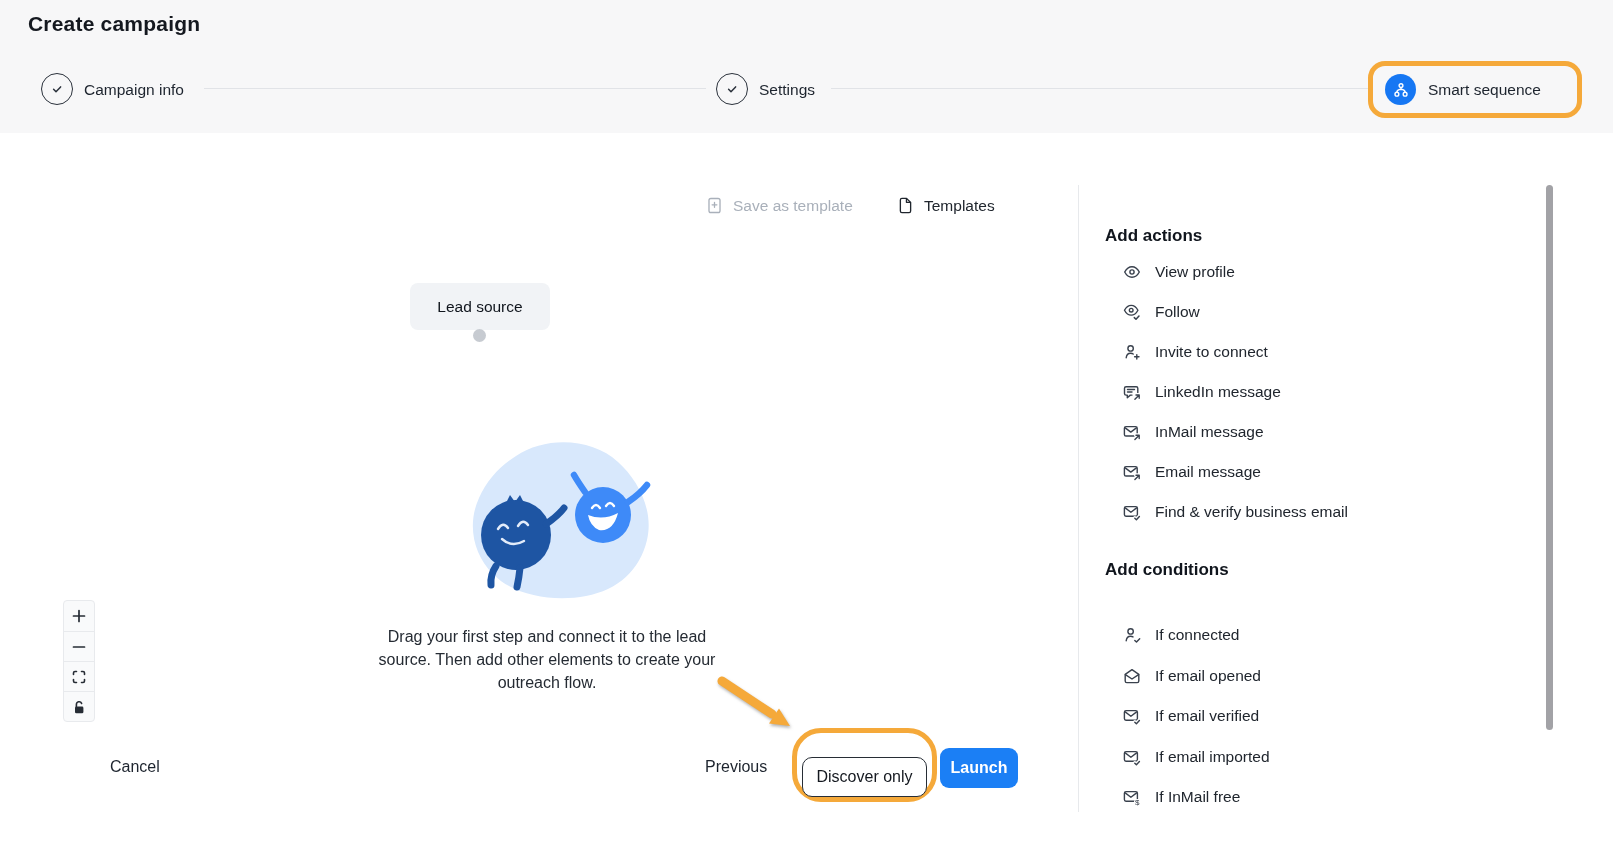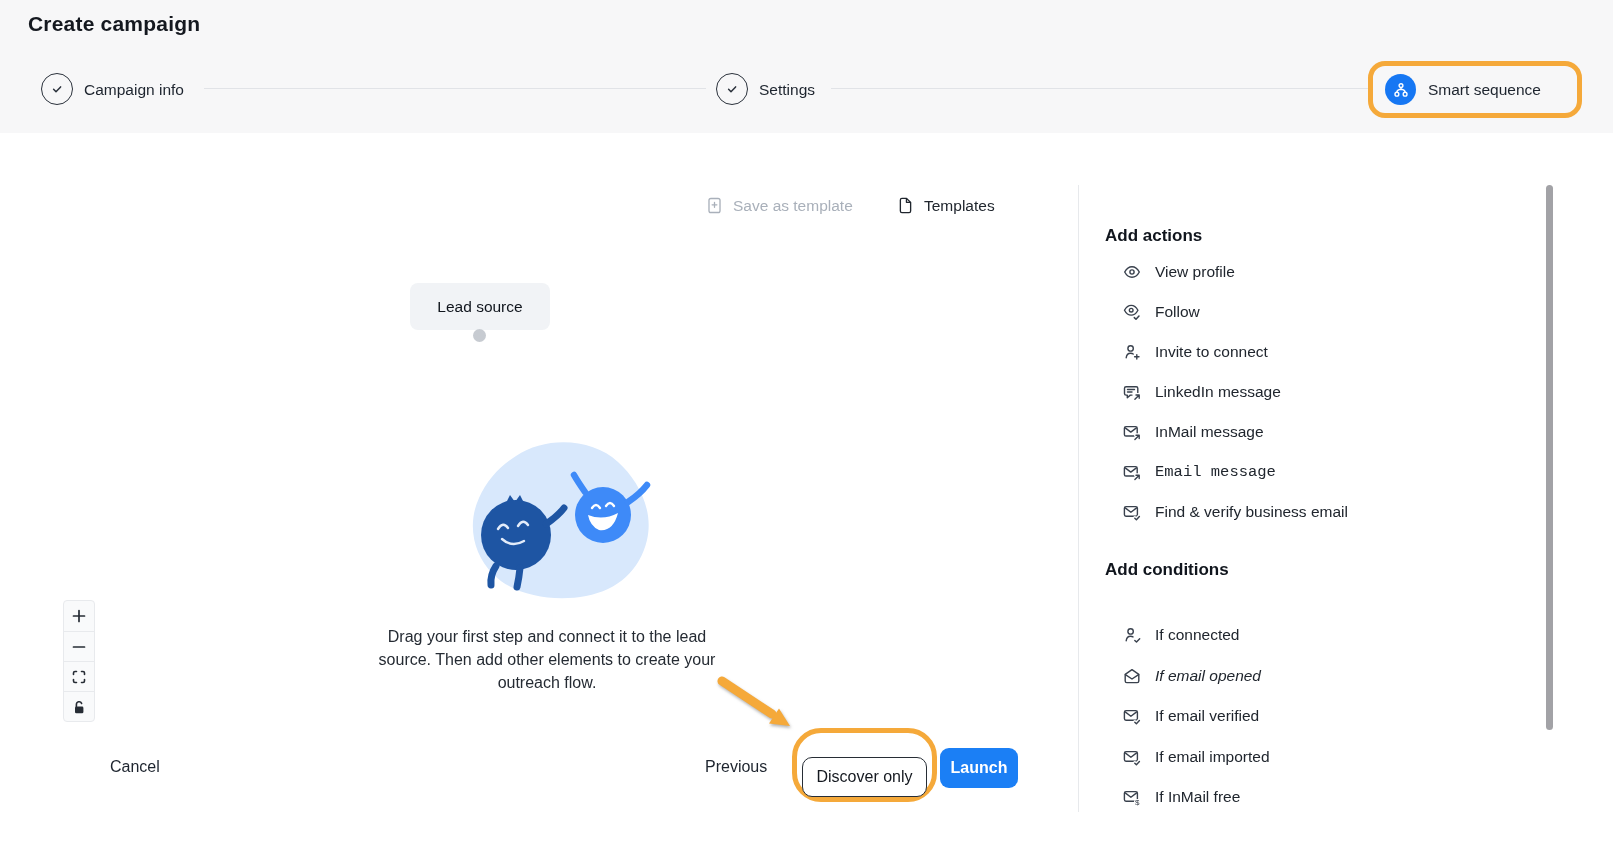--- a/index.html
+++ b/index.html
@@ -228,21 +228,21 @@
   <div class="side-item" style="top:419px;">
     <svg class="ic" width="20" height="20" viewBox="0 0 20 20" fill="none" stroke="#39414d" stroke-width="1.4" stroke-linecap="round" stroke-linejoin="round">
       <rect x="2.4" y="4.6" width="12.8" height="9.4" rx="1.6"></rect>
         <path d="M3.2 5.9l5.6 4.2 5.6-4.2"></path>
       <path d="M12.9 17.6l4.3-4.3M14 13.3h3.2v3.2" stroke="#fff" stroke-width="4"></path>
       <path d="M12.9 17.6l4.3-4.3M14 13.3h3.2v3.2"></path>
     </svg>
     <span class="lbl">InMail message</span>
   </div>
 
-  <div class="side-item" style="top:459px;font-family:Liberation Mono, monospace;">
+  <div class="side-item" style="top:459px;">
     <svg class="ic" width="20" height="20" viewBox="0 0 20 20" fill="none" stroke="#39414d" stroke-width="1.4" stroke-linecap="round" stroke-linejoin="round">
       <rect x="2.4" y="4.6" width="12.8" height="9.4" rx="1.6"></rect>
         <path d="M3.2 5.9l5.6 4.2 5.6-4.2"></path>
       <path d="M12.9 17.6l4.3-4.3M14 13.3h3.2v3.2" stroke="#fff" stroke-width="4"></path>
       <path d="M12.9 17.6l4.3-4.3M14 13.3h3.2v3.2"></path>
     </svg>
     <span class="lbl">Email message</span>
   </div>
 
   <div class="side-item" style="top:499px;">
@@ -259,21 +259,21 @@
 
   <div class="side-item" style="top:622px;">
     <svg class="ic" width="20" height="20" viewBox="0 0 20 20" fill="none" stroke="#39414d" stroke-width="1.4" stroke-linecap="round" stroke-linejoin="round">
       <circle cx="8.6" cy="6.4" r="2.7"></circle>
         <path d="M4.2 15.8c.3-3 2-4.5 4.4-4.5.9 0 1.7.2 2.4.6"></path>
       <path d="M12.8 15.4l1.7 1.7 3.2-3.4"></path>
     </svg>
     <span class="lbl">If connected</span>
   </div>
 
-  <div class="side-item" style="top:663px;font-style:italic;">
+  <div class="side-item" style="top:663px;">
     <svg class="ic" width="20" height="20" viewBox="0 0 20 20" fill="none" stroke="#39414d" stroke-width="1.4" stroke-linecap="round" stroke-linejoin="round">
       <path d="M3.2 8.3 10 3.6l6.8 4.7V15c0 .9-.7 1.6-1.6 1.6H4.8c-.9 0-1.6-.7-1.6-1.6V8.3Z"></path>
       <path d="M3.4 8.6l6.6 4.4 6.6-4.4"></path>
     </svg>
     <span class="lbl">If email opened</span>
   </div>
 
   <div class="side-item" style="top:703px;">
     <svg class="ic" width="20" height="20" viewBox="0 0 20 20" fill="none" stroke="#39414d" stroke-width="1.4" stroke-linecap="round" stroke-linejoin="round">
       <rect x="2.4" y="4.6" width="13" height="9.6" rx="1.6"></rect>

